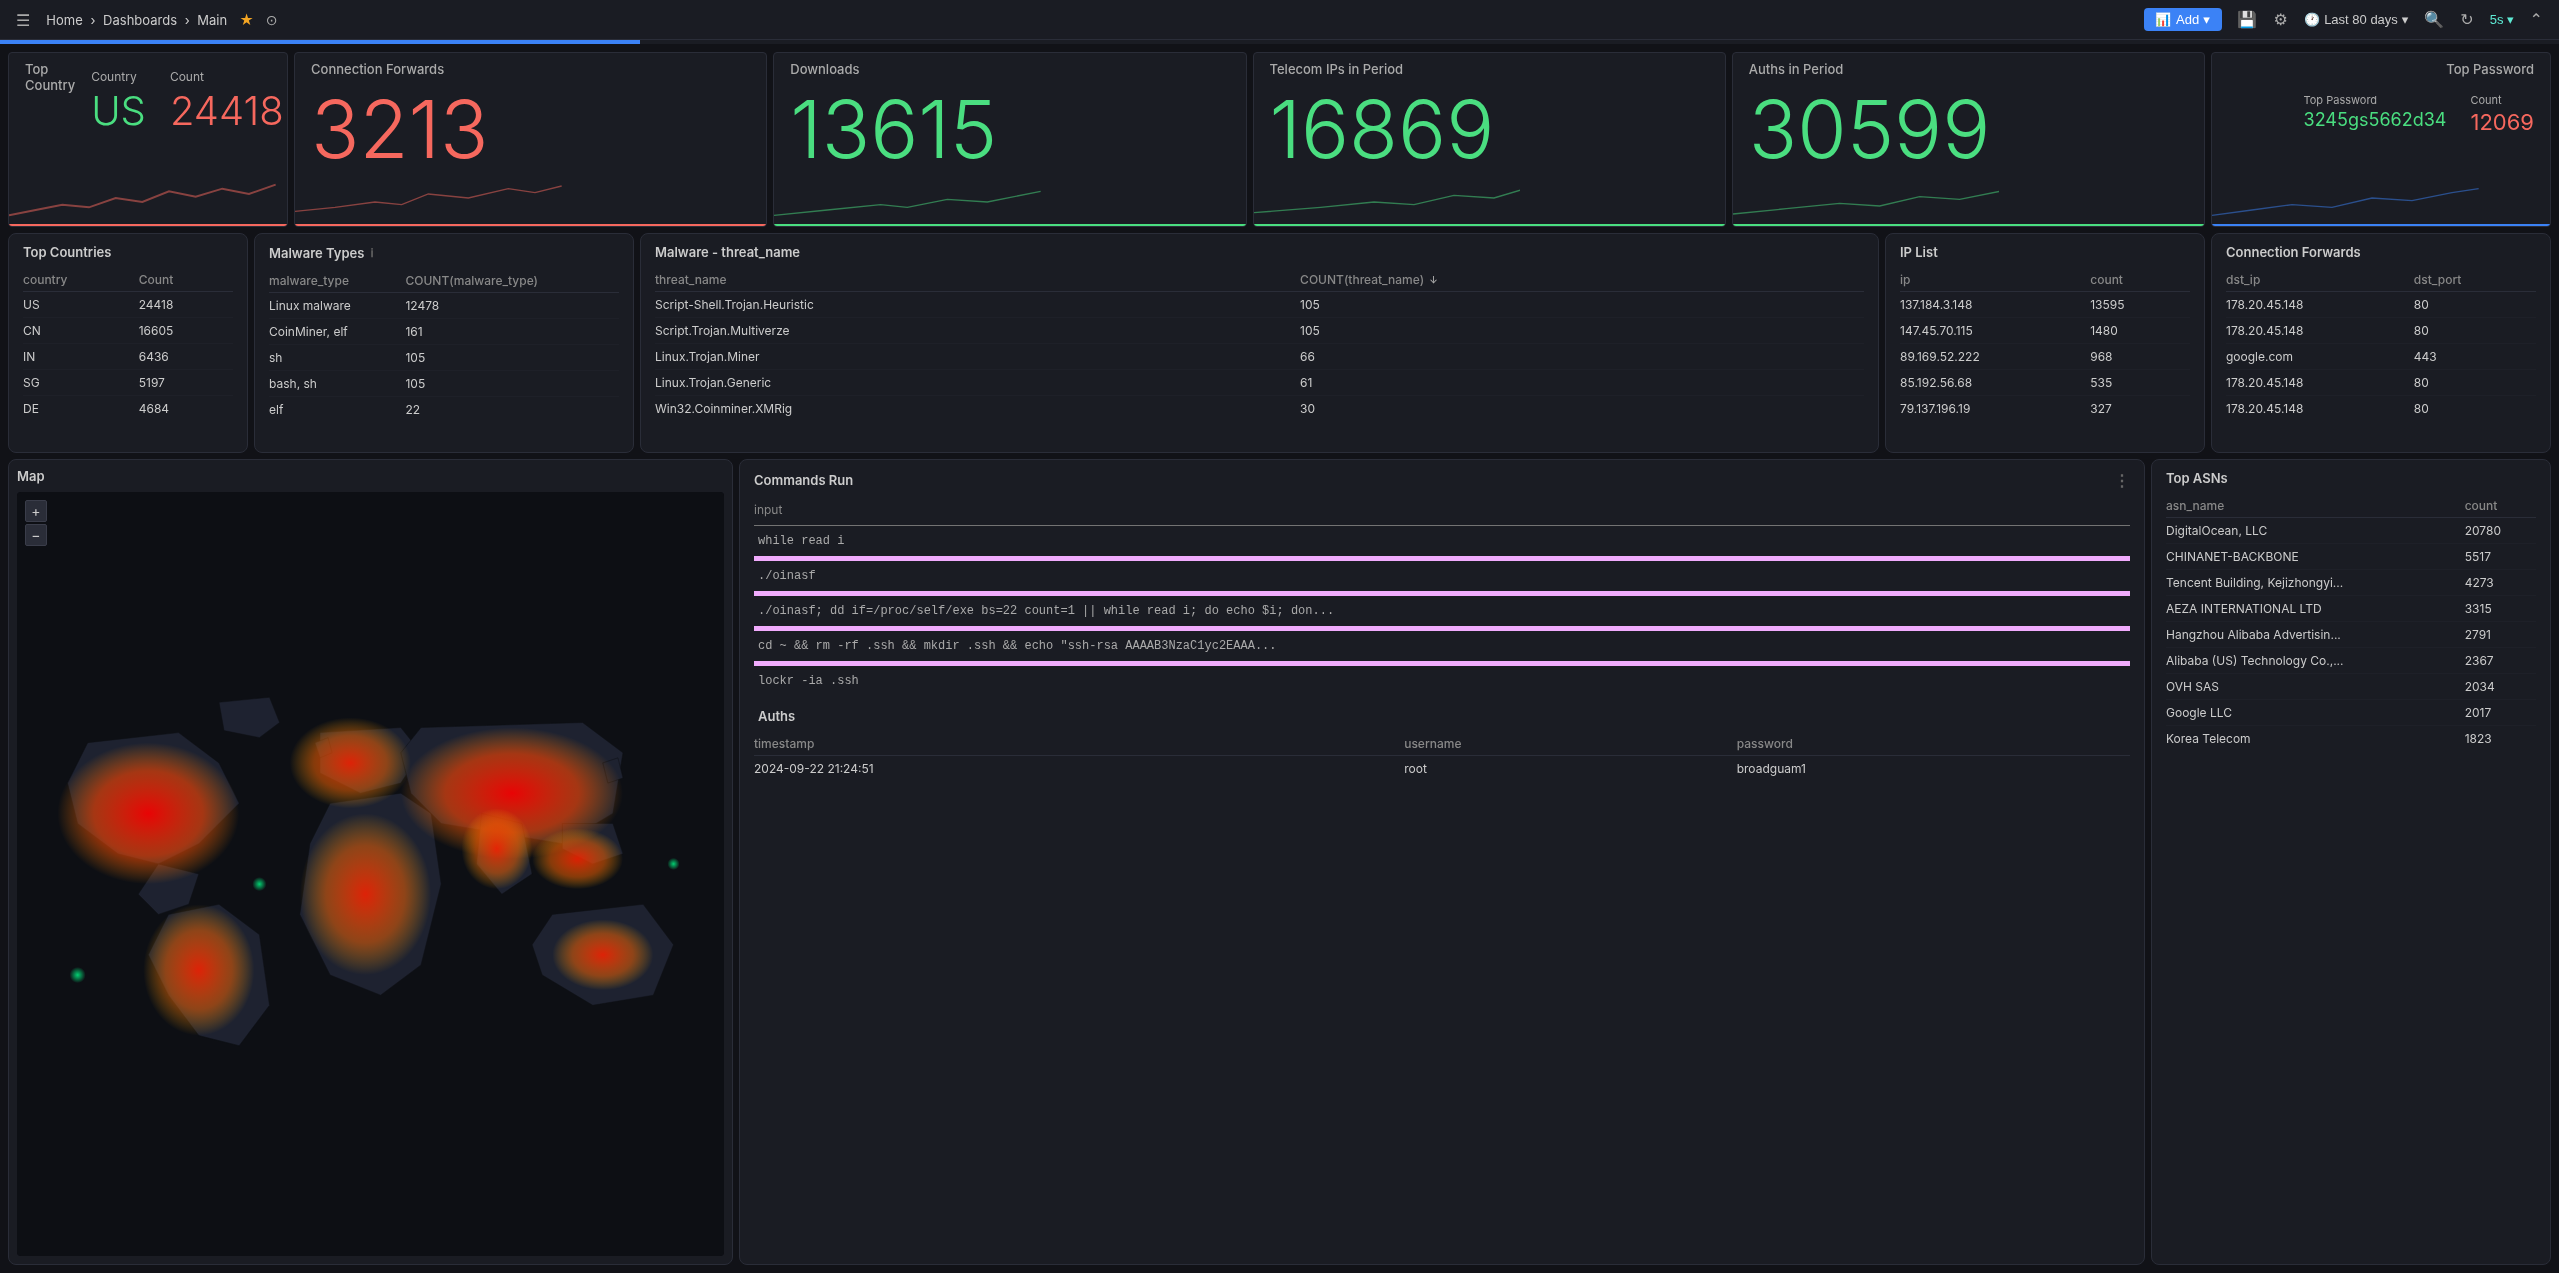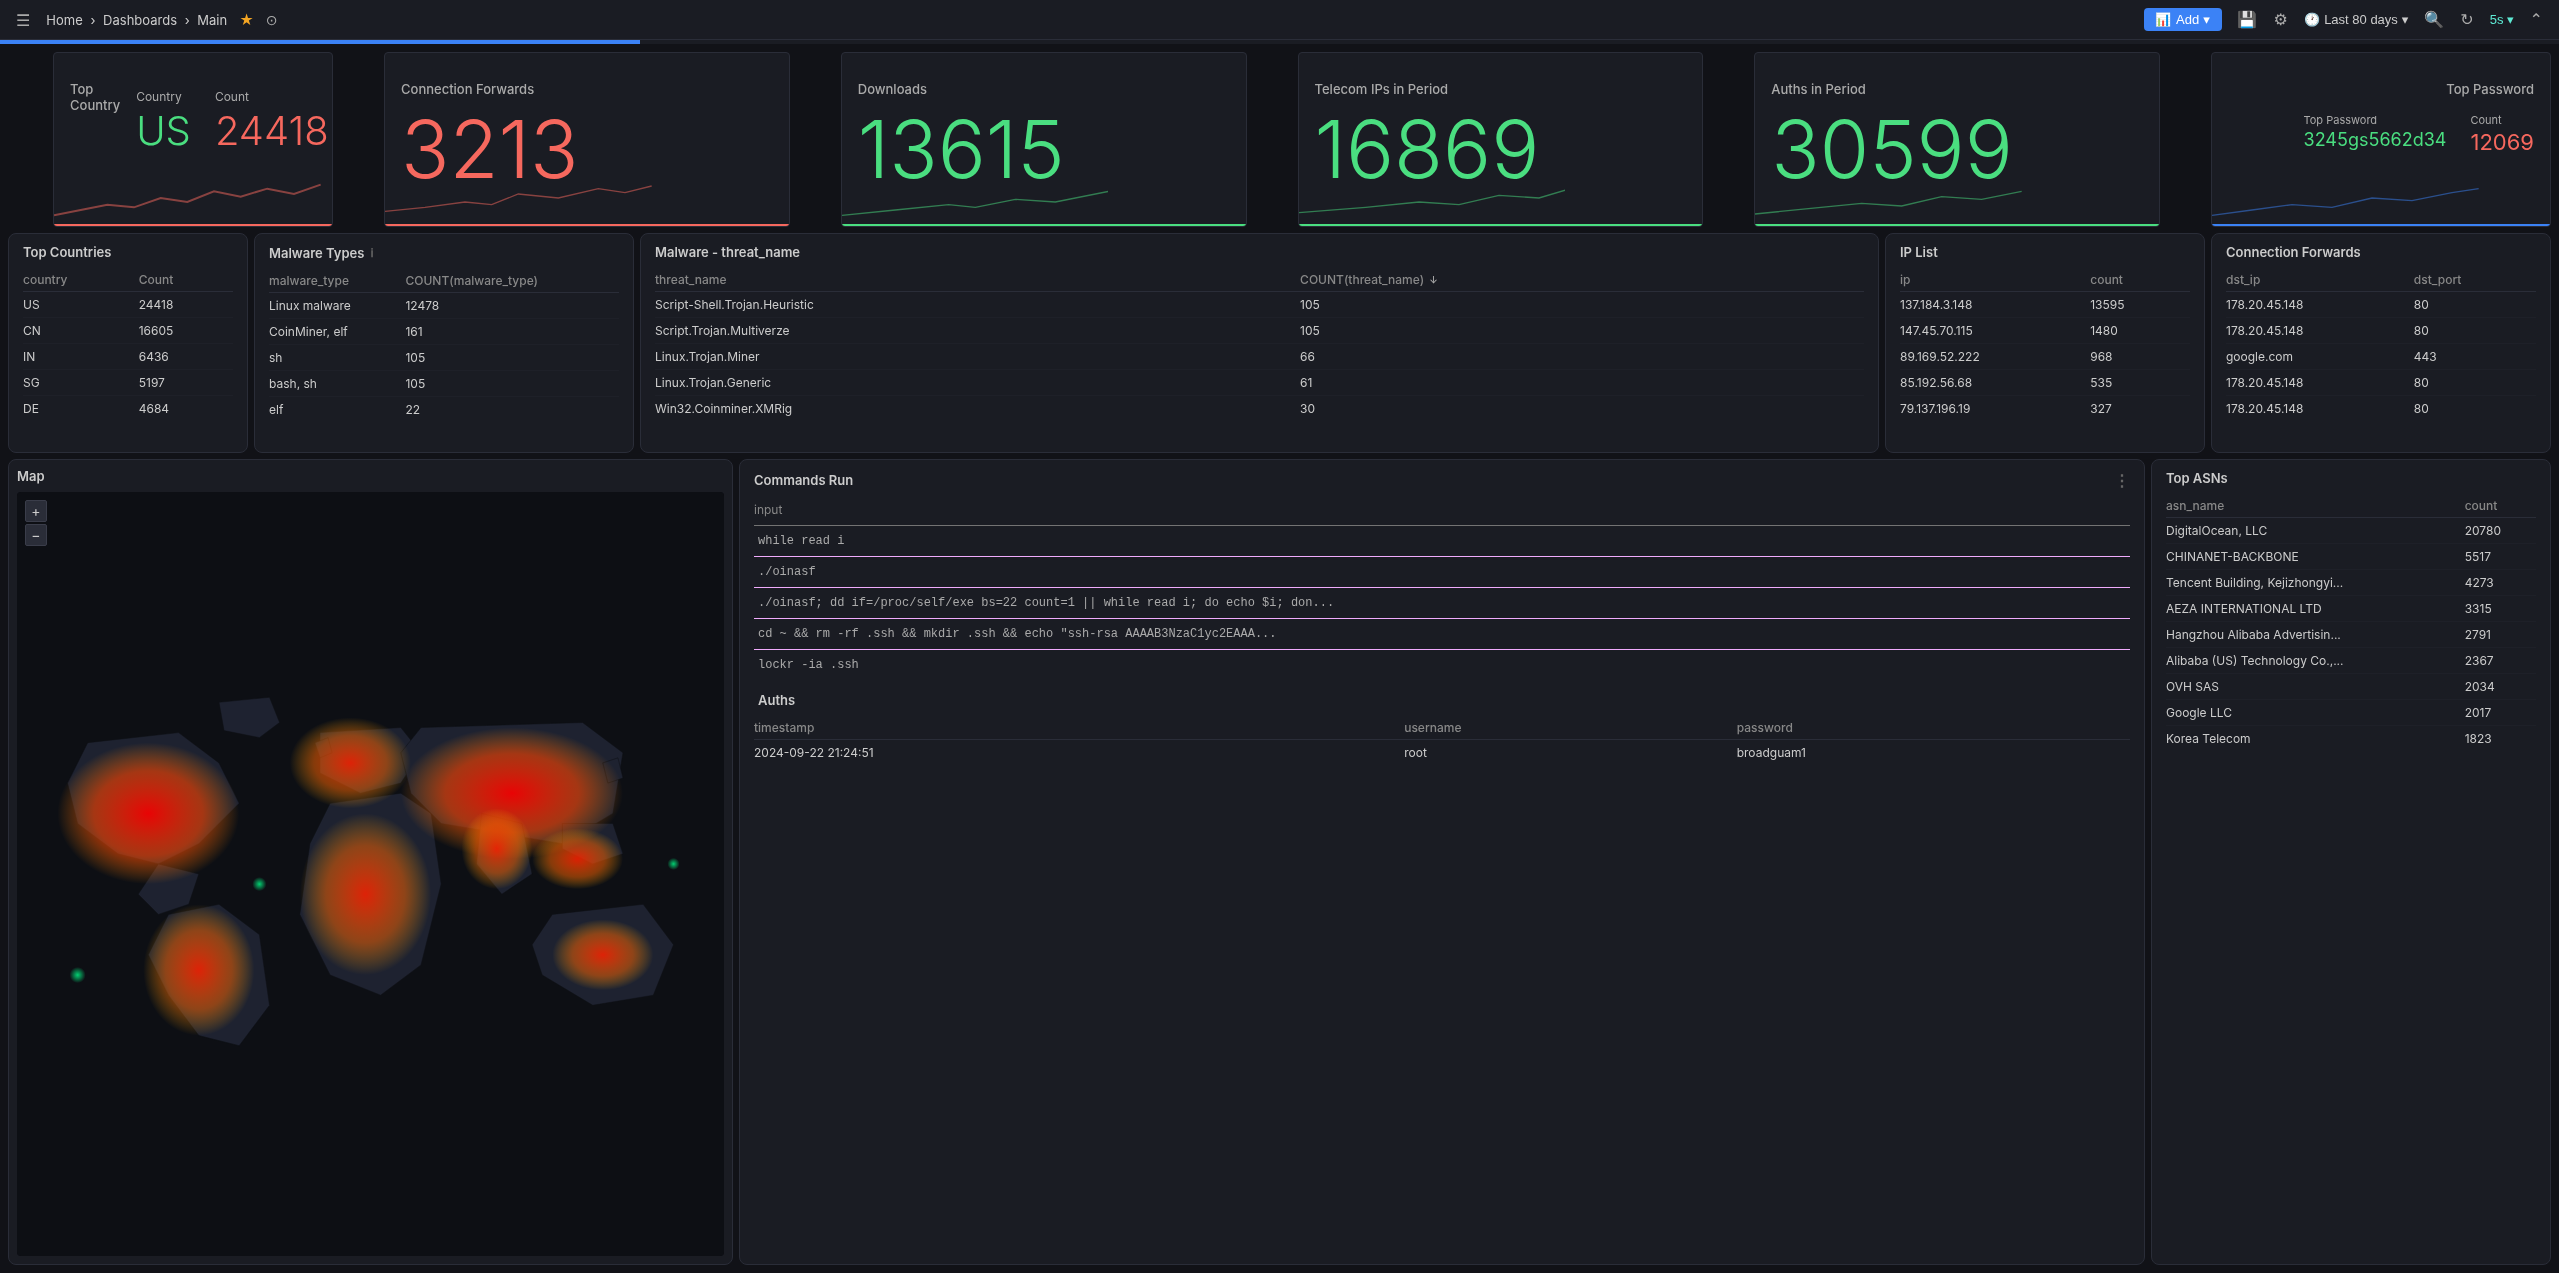--- a/index.html
+++ b/index.html
@@ -64,27 +64,26 @@
     .metrics-row {
       display: flex;
       gap: 6px;
       height: 175px;
     }
 
     .metric-card {
       background: #1a1c23;
       border: 1px solid #2a2d38;
       border-radius: 4px;
-      padding: 28px 16px;
+      padding: 8px 16px;
       flex: 1;
       display: flex;
       flex-direction: column;
       position: relative;
       overflow: hidden;
-      margin-left: 45px;
     }
 
     .metric-card::after {
       content: '';
       position: absolute;
       bottom: 0; left: 0; right: 0;
       height: 2px;
     }
 
     .metric-card.red-line::after { background: #f6685e; }
@@ -248,21 +247,21 @@
 
     .card-menu {
       margin-left: auto;
       color: #666;
       cursor: pointer;
       font-size: 16px;
     }
 
     .command-item {
       padding: 8px 4px;
-      border-bottom: 1px solid #f0abfc;
+      border-bottom: 5px solid #f0abfc;
       font-size: 12px;
       color: #aaa;
       font-family: 'Courier New', monospace;
     }
 
     .command-item:last-child { border-bottom: none; }
 
     .section-divider {
       font-size: 13px;
       color: #ccc;

